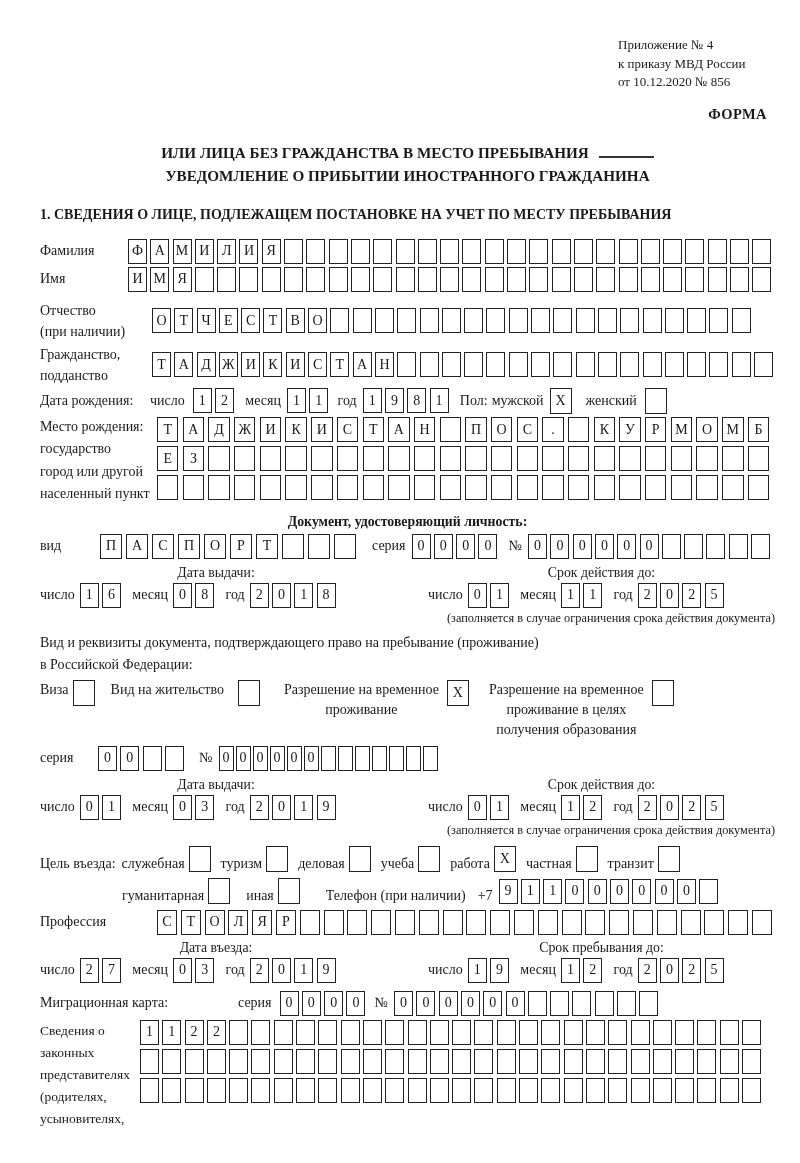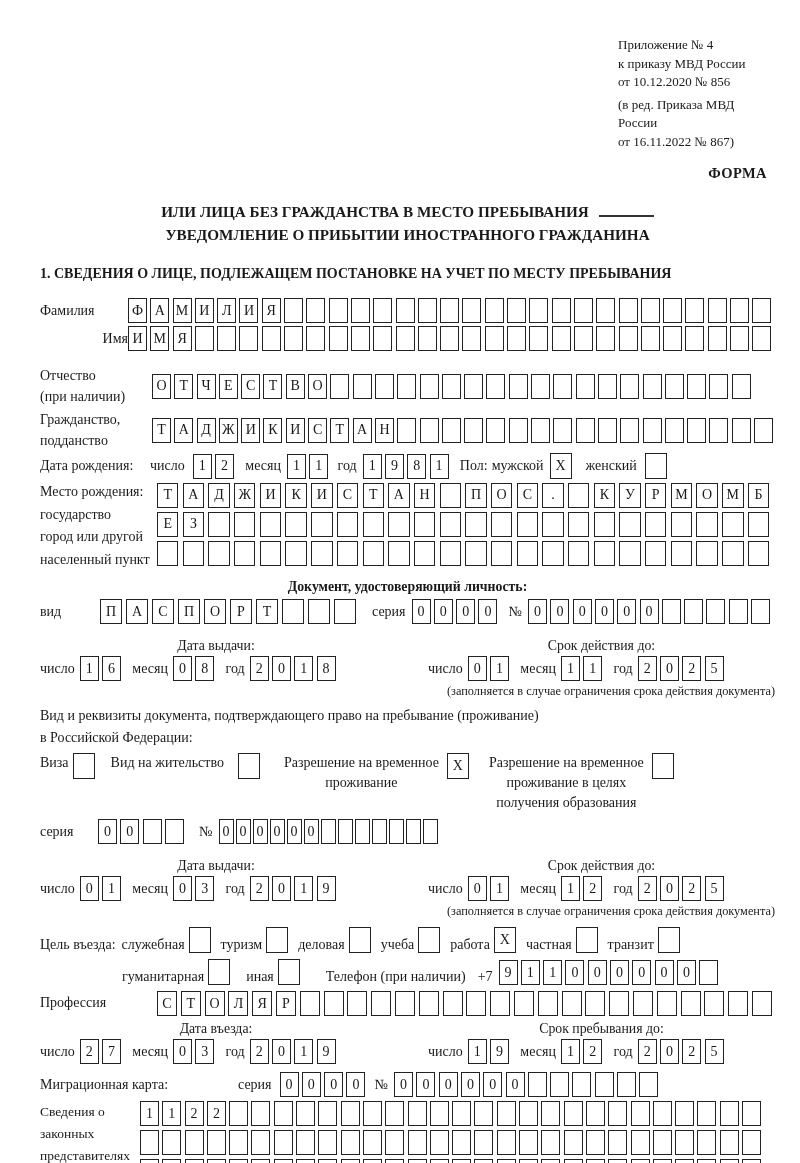--- a/index.html
+++ b/index.html
@@ -35,21 +35,21 @@
 
   .lbl { font-size:14px; flex:0 0 auto; }
   .lw88  { width:88px; }
   .lw112 { width:112px; line-height:21px; }
   .lw117 { width:117px; line-height:22.5px; }
   .mr6{margin-right:6px;} .mr8{margin-right:8px;} .mr12{margin-right:12px;} .mr14{margin-right:14px;}
   .ml16{margin-left:16px;} .ml20{margin-left:20px;} .ml24{margin-left:24px;}
 
   .doc-heading { margin-top:8px; text-align:center; font-weight:bold; font-size:13.8px; }
 
-  .dates { display:flex; margin-top:14px; }
+  .dates { display:flex; margin-top:6px; }
   .dcol { width:352px; }
   .dcol.r { flex:1; padding-left:36px; }
   .dhead { text-align:center; font-size:13.8px; margin-bottom:2px; }
   .drow { display:flex; align-items:center; }
   .drow .lbl { margin-right:5px; }
   .drow .cells { margin-right:8px; }
   .note { text-align:right; font-size:12.3px; margin-top:3px; }
 
   .intro { margin-top:6px; font-size:14px; line-height:22px; }
 
@@ -69,24 +69,20 @@
 </style>
 </head>
 <body>
 
 <div class="page">
 
   <div class="annex">
     <div>Приложение № 4</div>
     <div>к приказу МВД России</div>
     <div>от 10.12.2020 № 856</div>
-    <div class="annex-note">
-      <div>(в ред. Приказа МВД России</div>
-      <div>от 16.11.2022 № 867)</div>
-    </div>
   </div>
   <div class="form-label">ФОРМА</div>
 
   <div class="title">
     <div><span>ИЛИ ЛИЦА БЕЗ ГРАЖДАНСТВА В МЕСТО ПРЕБЫВАНИЯ</span><span class="blank"></span></div>
     <div>УВЕДОМЛЕНИЕ О ПРИБЫТИИ ИНОСТРАННОГО ГРАЖДАНИНА</div>
   </div>
 
   <div class="sec-heading">1. СВЕДЕНИЯ О ЛИЦЕ, ПОДЛЕЖАЩЕМ ПОСТАНОВКЕ НА УЧЕТ ПО МЕСТУ ПРЕБЫВАНИЯ</div>
 
@@ -118,21 +114,21 @@
         <span class="cell"></span>
         <span class="cell"></span>
         <span class="cell"></span>
         <span class="cell"></span>
         <span class="cell"></span>
         <span class="cell"></span>
         <span class="cell"></span>
       </span>
   </div>
 
-  <div class="frow" style="margin-bottom:14px;text-align:right;">
+  <div class="frow" style="margin-bottom:8px;">
     <span class="lbl lw88">Имя</span>
     <span class="cells">
         <span class="cell">И</span>
         <span class="cell">М</span>
         <span class="cell">Я</span>
         <span class="cell"></span>
         <span class="cell"></span>
         <span class="cell"></span>
         <span class="cell"></span>
         <span class="cell"></span>

